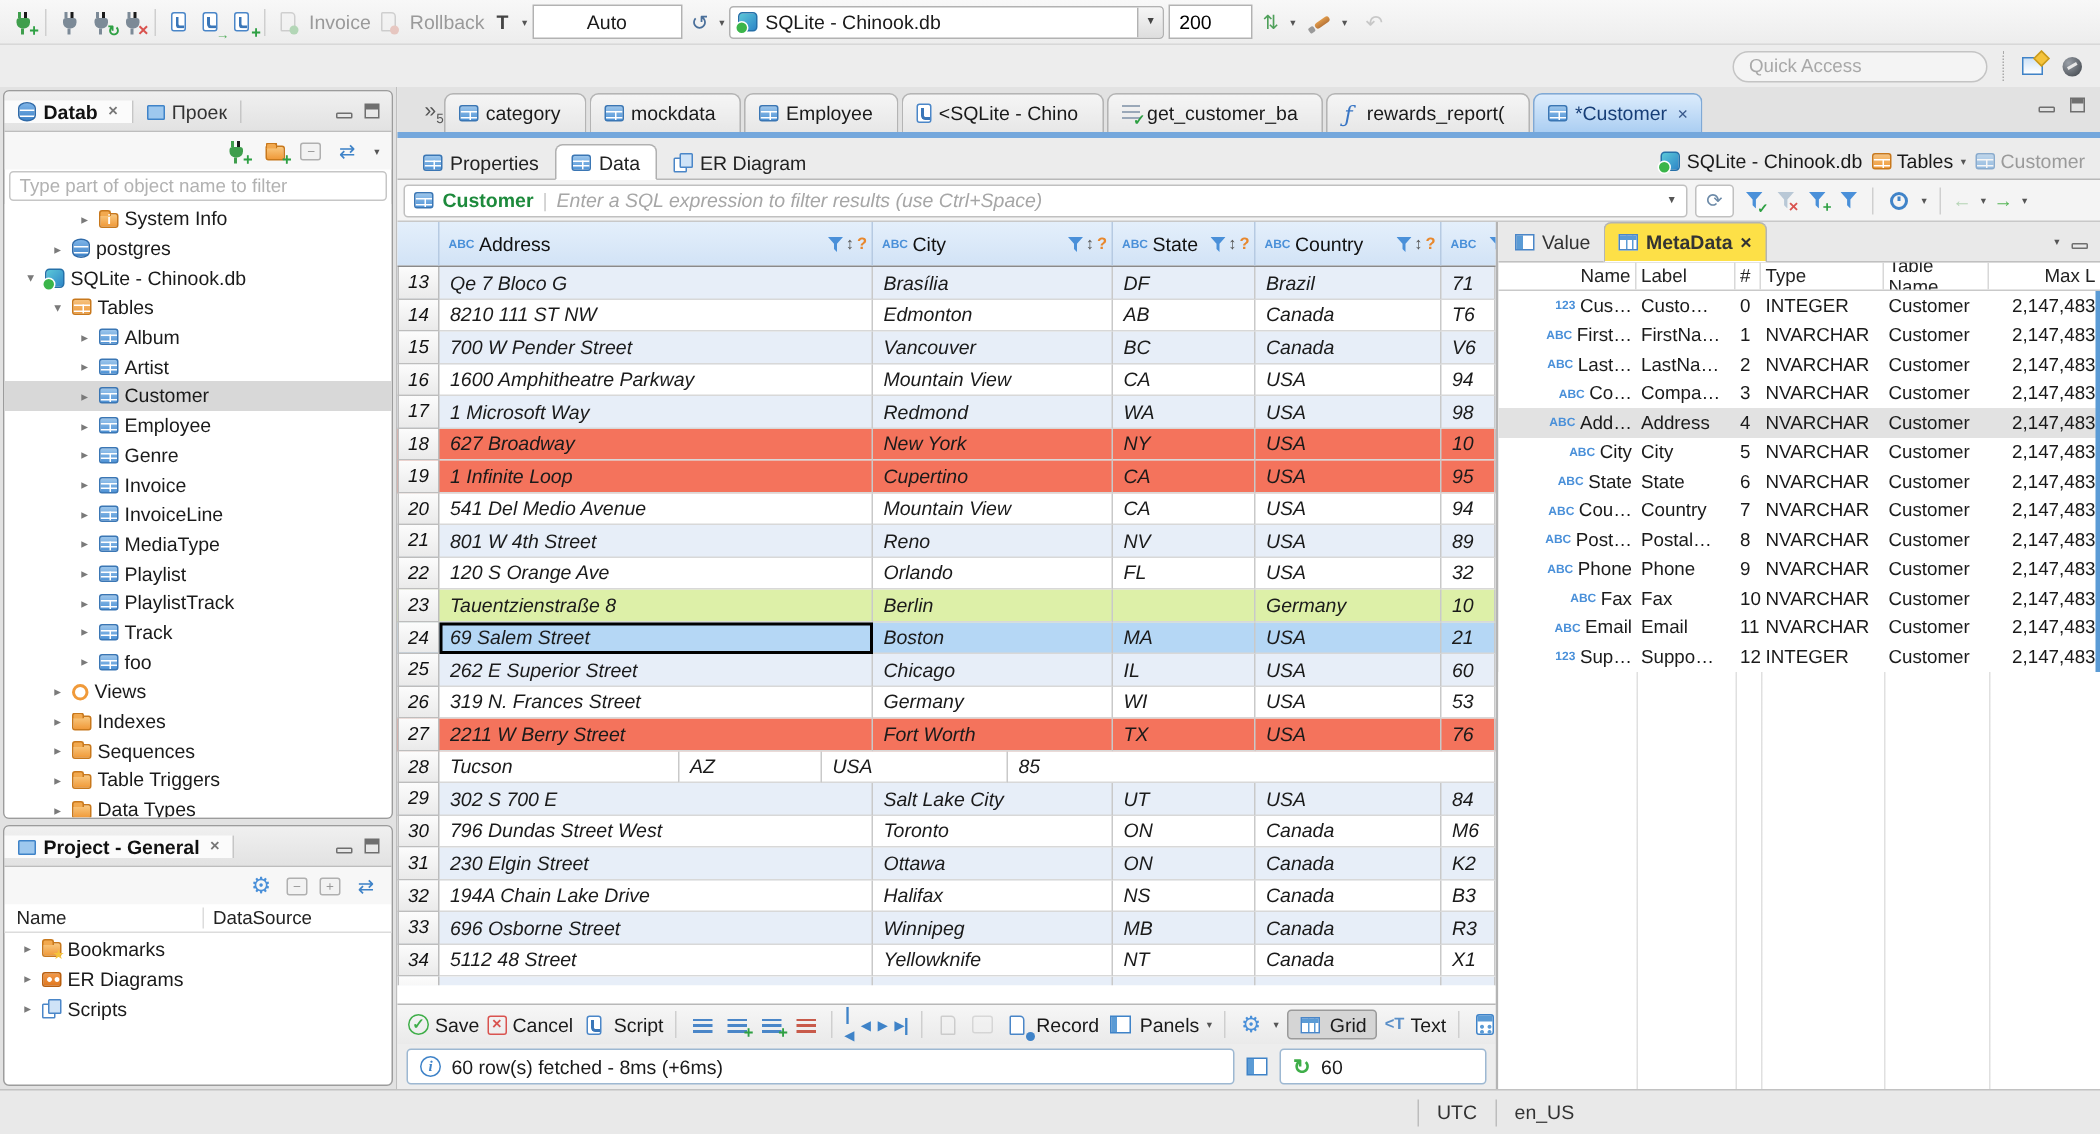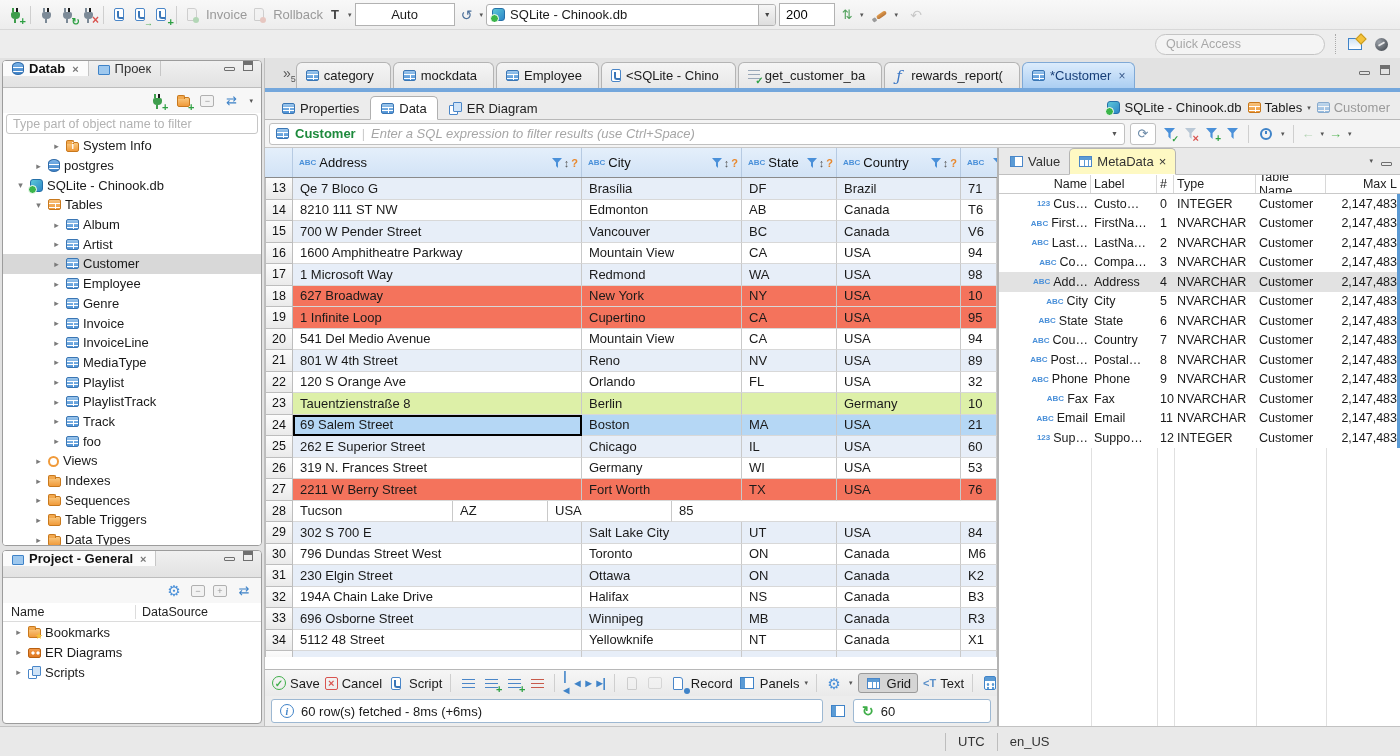--- a/index.html
+++ b/index.html
@@ -120,21 +120,21 @@
   .qa-input { width:170px; height:21px; border:1px solid #c4c4c4; border-radius:11px; background:#f4f4f4; padding:0 10px; font-size:12.5px; font-family:inherit; color:#555; }
   .qa-input::placeholder { color:#a8a8a8; }
   .dotsep { width:1px; height:20px; border-left:1px dotted #aaa; margin:0 2px; }
 
   
   .workbench { height:668px; display:flex; }
   .sidebar { width:265px; flex:none; display:flex; flex-direction:column; background:#e2e2e2; padding:2px; border-right:1px solid #bfbfbf; }
   .panel { border:1px solid #9c9c9c; border-radius:4px; background:#fff; overflow:hidden; display:flex; flex-direction:column; }
   .panel-nav { height:486px; flex:none; }
   .panel-proj { flex:1; margin-top:4px; }
-  .ptabbar { height:27px; flex:none; background:linear-gradient(#f0f0f0,#e2e2e2); border-bottom:1px solid #bdbdbd; display:flex; align-items:flex-start; }
+  .ptabbar { height:27px; flex:none; background:linear-gradient(#f0f0f0,#e2e2e2); border-bottom:1px solid #bdbdbd; display:flex; align-items:center; }
   .ptab { display:flex; align-items:center; gap:5px; padding:0 9px; border-right:1px solid #c6c6c6; color:#333; }
   .ptab.active { background:#fbfbfb; font-weight:bold; color:#111; }
   .ptab .close { color:#777; font-size:11px; margin-left:2px; }
   .winbtns { margin-left:auto; display:flex; align-items:center; gap:8px; padding:0 8px; }
   .ptools { height:25px; flex:none; display:flex; align-items:center; justify-content:flex-end; gap:8px; padding:0 8px; background:#f7f7f7; }
   .navfilter { margin:1px 3px 2px; height:20px; border:1px solid #c6c6c6; border-radius:3px; width:calc(100% - 6px);
     padding:0 6px; font-size:12.5px; font-family:inherit; color:#555; }
   .navfilter::placeholder { color:#b2b2b2; }
   .tree { flex:1; overflow:hidden; background:#fff; }
   .titem { height:19.7px; display:flex; align-items:center; gap:4px; white-space:nowrap; overflow:hidden; }
@@ -178,21 +178,21 @@
   .ghead { height:30px; flex:none; display:flex; background:linear-gradient(#e4effb,#d2e3f6); border-bottom:1px solid #8a8a8a; }
   .gh { display:flex; align-items:center; gap:3px; padding:0 3px 0 6px; border-right:1px solid #b6cae2; overflow:hidden; }
   .gh .lab { font-size:13px; color:#111; }
   .gh .sp { flex:1; }
   .ghnum { width:28px; flex:none; border-right:1px solid #b6cae2; }
   .badge { color:#4a90d9; font-size:8px; font-weight:bold; flex:none; letter-spacing:0; }
   .updn { color:#555; font-size:11px; } .qmark { color:#e8882d; font-weight:bold; font-size:11px; }
   .c-addr { width:289px; } .c-city { width:160px; } .c-state { width:95px; } .c-country { width:124px; }
   .c-postal { flex:1; border-right:none; }
   .hide { display:none; }
-  .grows { flex:none; }
+  .grows { flex:none;font-style:italic; }
   .grow { height:21.5px; display:flex; background:#fff; }
   .grow.alt { background:#e7eef8; }
   .grow.hl-red { background:#f4735c; }
   .grow.hl-green { background:#ddf0a8; }
   .grow.sel { background:#b5d7f5; }
   .gnum { width:28px; flex:none; background:linear-gradient(#fcfcfc,#eaeaea); border:1px solid #bdbdbd; border-top:none;
     display:flex; align-items:center; justify-content:center; font-size:12.5px; color:#111; }
   .cell { border-right:1px solid #c9c9c9; border-bottom:1px solid #d8d8d8; padding-left:7px; display:flex; align-items:center;
     font-size:13px; overflow:hidden; white-space:nowrap; }
   .cell.focus { outline:2px solid #000; outline-offset:-2px; }
@@ -214,21 +214,21 @@
   .sbox { height:24px; background:#fff; border:1px solid #9db8d2; border-radius:3px; display:flex; align-items:center; gap:7px; padding:0 8px; white-space:nowrap; }
   .sbox.grow1 { flex:1; overflow:hidden; }
   .infoi { width:14px; height:14px; border:1.5px solid #3f83c8; border-radius:50%; color:#3f83c8; font-size:10px; font-weight:bold;
     display:flex; align-items:center; justify-content:center; font-family:"Liberation Serif",serif; font-style:italic; flex:none; }
   .refgreen { color:#3fae49; font-size:14px; font-weight:bold; }
 
   
   .panelarea { flex:1; display:flex; flex-direction:column; background:#fff; min-width:0; position:relative; }
   .ptabs2 { height:27px; flex:none; background:#e9e9e9; border-bottom:1px solid #c0c0c0; display:flex; align-items:stretch; padding-left:2px; }
   .ptab2 { display:flex; align-items:center; gap:5px; padding:0 9px; color:#333; }
-  .ptab2.active { background:#fef9c3; border:1px solid #b4b4b4; border-bottom-color:#fff; border-radius:5px 5px 0 0; margin-bottom:-1px; }
+  .ptab2.active { background:#fde047; border:1px solid #b4b4b4; border-bottom-color:#fff; border-radius:5px 5px 0 0; margin-bottom:-1px;font-weight:bold; }
   .phead { height:19px; flex:none; display:flex; align-items:center; border-bottom:1px solid #c9c9c9; font-size:12.5px; color:#222; }
   .phead > div { border-right:1px solid #d8d8d8; height:100%; display:flex; align-items:center; padding:0 3px; overflow:hidden; }
   .pn { width:92px; justify-content:flex-end; } .pl { width:66px; } .pi { width:17px; } .pt { width:82px; } .ptn { width:70px; }
   .pm { flex:1; justify-content:flex-end; border-right:none !important; }
   .prow { height:19.5px; display:flex; align-items:flex-start; font-size:12.5px; }
   .prow.sel { background:#e2e2e2; }
   .prow > div { height:100%; display:flex; align-items:center; padding:0 3px; overflow:hidden; white-space:nowrap; }
   .prow .pn { justify-content:flex-end; gap:3px; }
   .pfill { flex:1; background:
       linear-gradient(#e0e0e0,#e0e0e0) 92px 0/1px 100% no-repeat,

